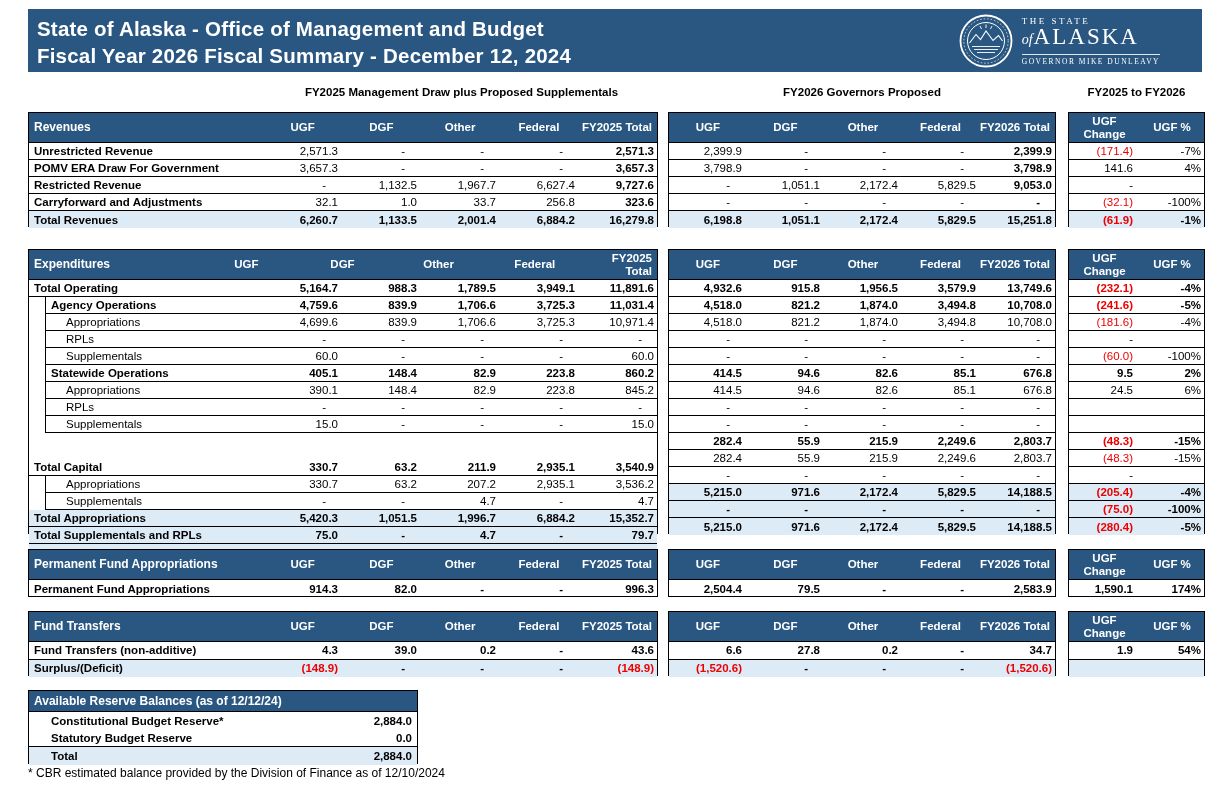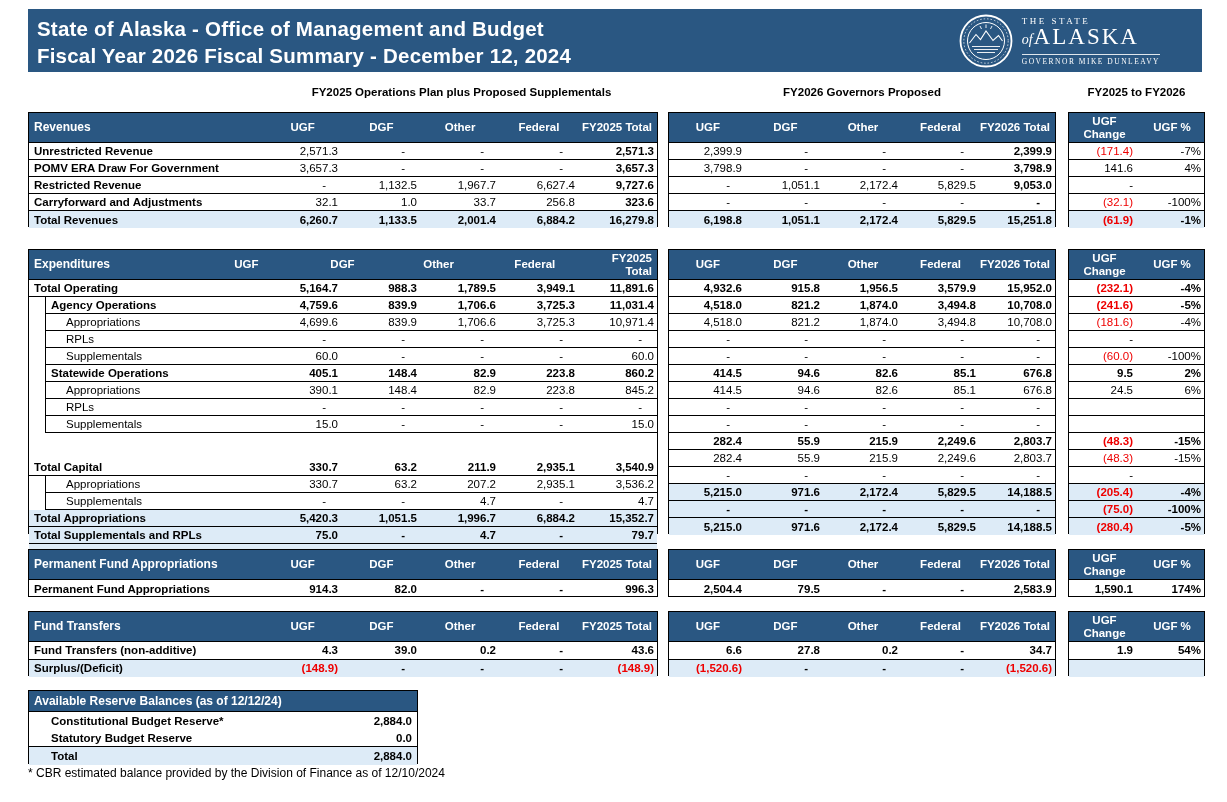--- a/index.html
+++ b/index.html
@@ -69,21 +69,21 @@
       <path d="M27 10.5 V14 M21 12 l1.5 3 M33 12 l-1.5 3" fill="none" stroke="#fff" stroke-width="0.9"></path>
     </svg>
     <div class="logo-text">
       <div class="lt1">THE STATE</div>
       <div class="lt2"><span class="of">of</span><span>ALASKA</span></div>
       <div class="lt3">GOVERNOR MIKE DUNLEAVY</div>
     </div>
   </div>
 </header>
 
-<div class="group-title gt-left">FY2025 Operations Plan plus Proposed Supplementals</div>
+<div class="group-title gt-left">FY2025 Management Draw plus Proposed Supplementals</div>
 <div class="group-title gt-mid">FY2026 Governors Proposed</div>
 <div class="group-title gt-right">FY2025 to FY2026</div>
 
 <div id="bands">
     <div class="block" style="left: 28px; top: 112px; width: 630px; height: 115px;">
       <div class="hdr" style="height: 30px;">
         <div class="hcell hlabel" style="width: 235px; justify-content: flex-start;">Revenues</div>
         <div class="hcell" style="width: 79px;">UGF</div>
         <div class="hcell" style="width: 79px;">DGF</div>
         <div class="hcell" style="width: 79px;">Other</div>
@@ -410,21 +410,21 @@
         <div class="hcell" style="width: 78px;">Other</div>
         <div class="hcell" style="width: 78px;">Federal</div>
         <div class="hcell hright" style="width: 76px;">FY2026 Total</div>
       </div>
       <div class="row" style="height: 17px;">
         <div class="rc">
           <div class="c num b" style="width: 78px;">4,932.6</div>
           <div class="c num b" style="width: 78px;">915.8</div>
           <div class="c num b" style="width: 78px;">1,956.5</div>
           <div class="c num b" style="width: 78px;">3,579.9</div>
-          <div class="c num b" style="width: 76px;">15,952.0</div>
+          <div class="c num b" style="width: 76px;">13,749.6</div>
         </div>
       </div>
       <div class="row" style="height: 17px;">
         <div class="rc">
           <div class="c num b" style="width: 78px;">4,518.0</div>
           <div class="c num b" style="width: 78px;">821.2</div>
           <div class="c num b" style="width: 78px;">1,874.0</div>
           <div class="c num b" style="width: 78px;">3,494.8</div>
           <div class="c num b" style="width: 76px;">10,708.0</div>
         </div>

